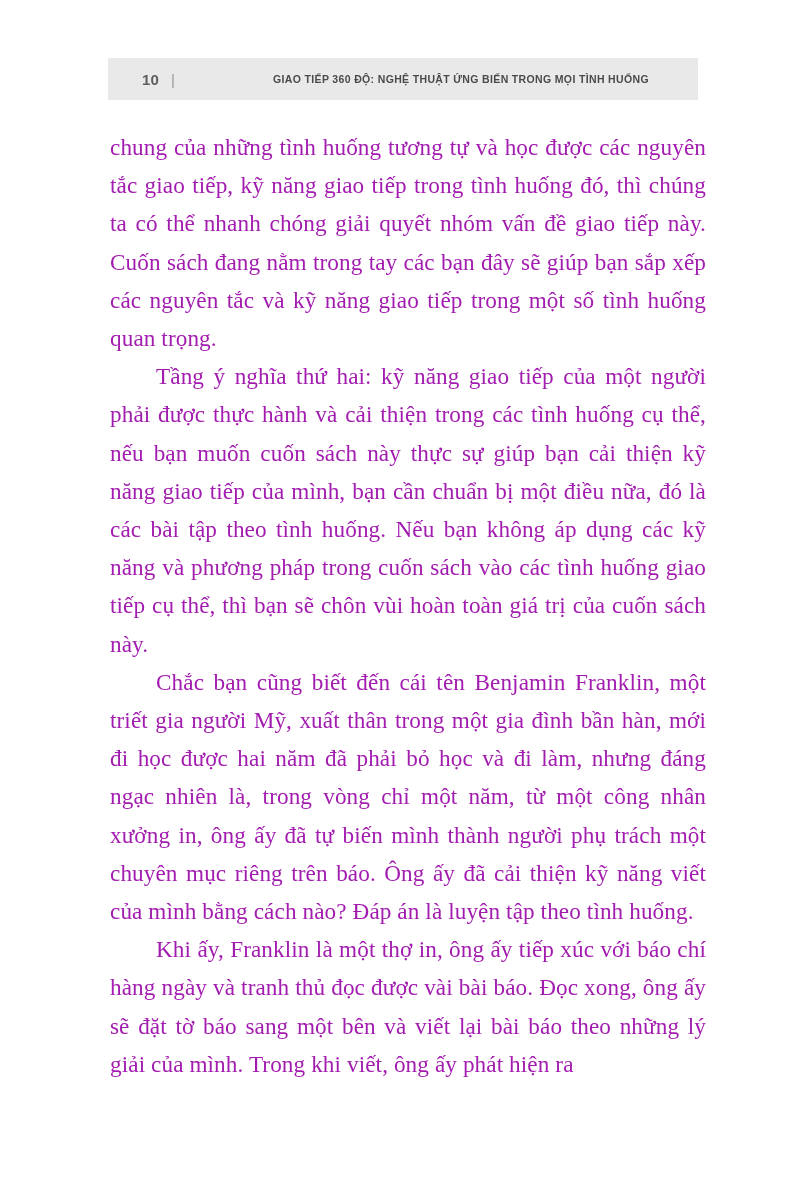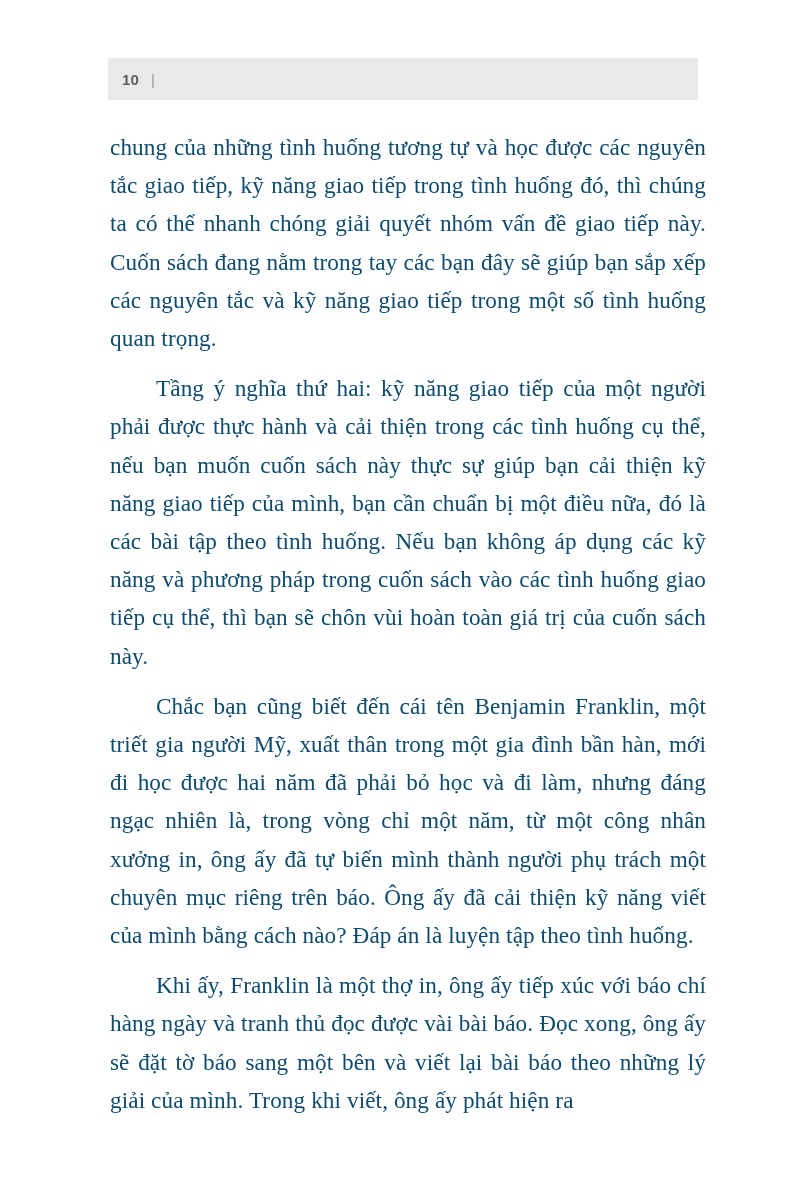--- a/index.html
+++ b/index.html
@@ -35,20 +35,21 @@
     background: #e9e9e9;
   }
   .header-inner {
     position: absolute;
     top: 58px;
     left: 108px;
     width: 590px;
     height: 42px;
     display: flex;
     align-items: center;
+    padding-left: 20px;
   }
   .page-number {
     font-family: "Liberation Sans", sans-serif;
     font-size: 15px;
     font-weight: 700;
     color: #5f5f5f;
     padding-left: 14px;
     letter-spacing: 0.2px;
   }
   .header-sep {
@@ -74,39 +75,40 @@
     left: 110px;
     width: 596px;
   }
   p.para {
     margin: 0;
     font-size: 23.2px;
     line-height: 38.2px;
     text-align: justify;
     text-justify: inter-word;
     letter-spacing: 0.1px;
-    color: #0c4a6e;
+    color: #a21caf;
   }
   p.para.indent {
     text-indent: 46px;
   }
   p.para + p.para {
-    margin-top: 12px;
+    margin-top: 0px;
   }
 </style>
 </head>
 <body>
 
 <div class="page">
 
   <div class="header-band"></div>
 
   <div class="header-inner">
     <span class="page-number">10</span>
     <span class="header-sep">|</span>
+    <span class="header-title">GIAO TIẾP 360 ĐỘ: NGHỆ THUẬT ỨNG BIẾN TRONG MỌI TÌNH HUỐNG</span>
   </div>
 
   <div class="content">
     <p class="para">chung của những tình huống tương tự và học được các nguyên tắc giao tiếp, kỹ năng giao tiếp trong tình huống đó, thì chúng ta có thể nhanh chóng giải quyết nhóm vấn đề giao tiếp này. Cuốn sách đang nằm trong tay các bạn đây sẽ giúp bạn sắp xếp các nguyên tắc và kỹ năng giao tiếp trong một số tình huống quan trọng.</p>
     <p class="para indent">Tầng ý nghĩa thứ hai: kỹ năng giao tiếp của một người phải được thực hành và cải thiện trong các tình huống cụ thể, nếu bạn muốn cuốn sách này thực sự giúp bạn cải thiện kỹ năng giao tiếp của mình, bạn cần chuẩn bị một điều nữa, đó là các bài tập theo tình huống. Nếu bạn không áp dụng các kỹ năng và phương pháp trong cuốn sách vào các tình huống giao tiếp cụ thể, thì bạn sẽ chôn vùi hoàn toàn giá trị của cuốn sách này.</p>
     <p class="para indent">Chắc bạn cũng biết đến cái tên Benjamin Franklin, một triết gia người Mỹ, xuất thân trong một gia đình bần hàn, mới đi học được hai năm đã phải bỏ học và đi làm, nhưng đáng ngạc nhiên là, trong vòng chỉ một năm, từ một công nhân xưởng in, ông ấy đã tự biến mình thành người phụ trách một chuyên mục riêng trên báo. Ông ấy đã cải thiện kỹ năng viết của mình bằng cách nào? Đáp án là luyện tập theo tình huống.</p>
     <p class="para indent">Khi ấy, Franklin là một thợ in, ông ấy tiếp xúc với báo chí hàng ngày và tranh thủ đọc được vài bài báo. Đọc xong, ông ấy sẽ đặt tờ báo sang một bên và viết lại bài báo theo những lý giải của mình. Trong khi viết, ông ấy phát hiện ra</p>
   </div>
 
 </div>

